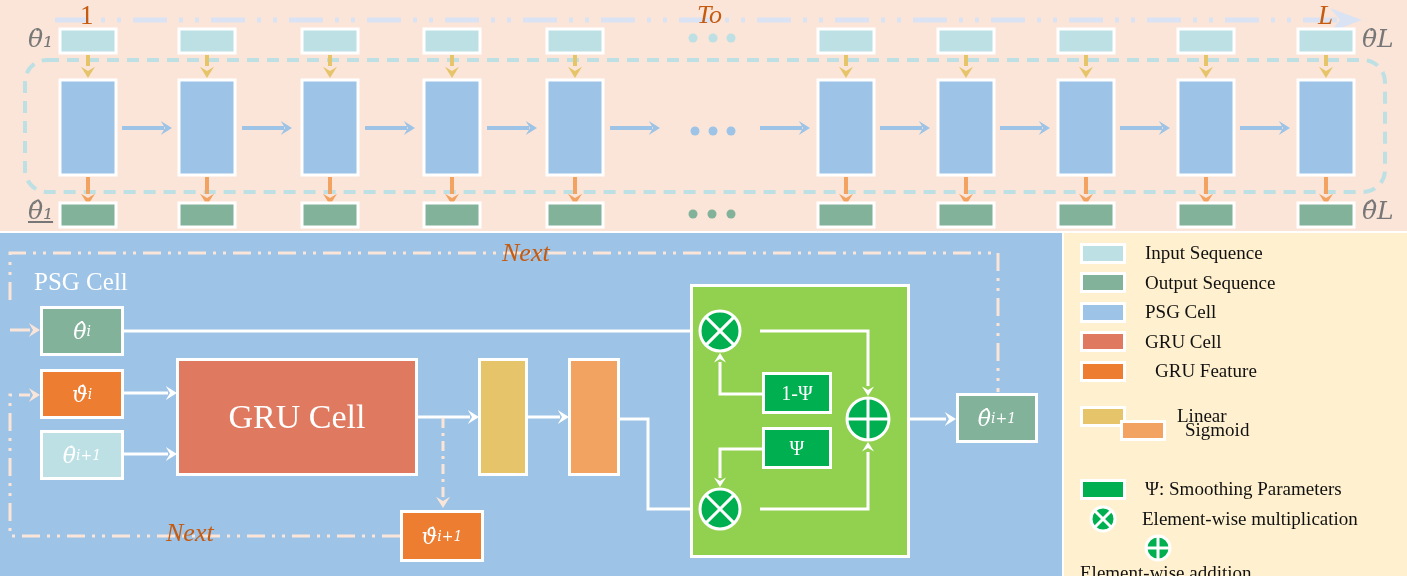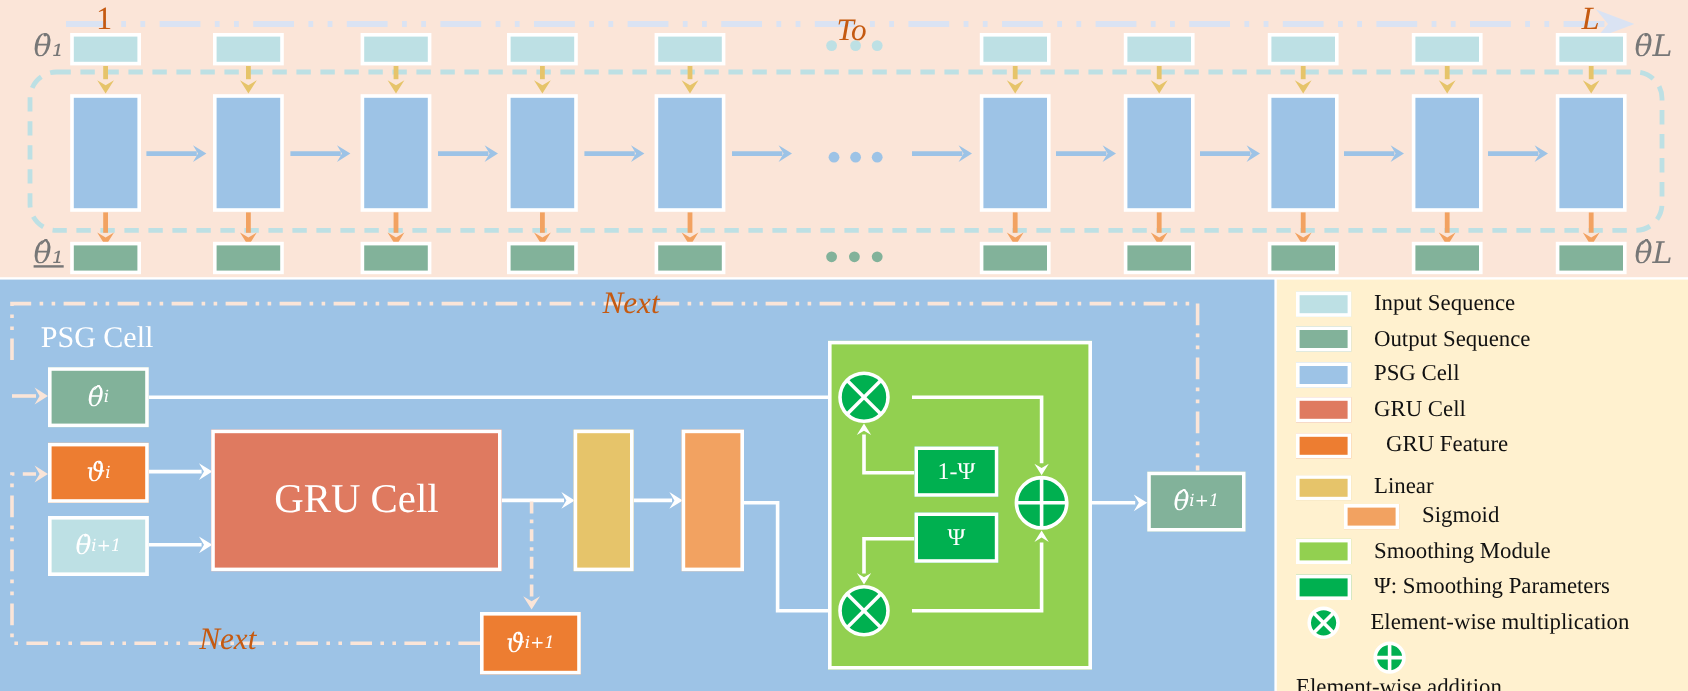--- a/index.html
+++ b/index.html
@@ -120,21 +120,21 @@
     <circle cx="731" cy="38" r="4.5" fill="#bde0e4"></circle>
     <circle cx="695" cy="131" r="4.5" fill="#9dc3e6"></circle>
     <circle cx="713" cy="131" r="4.5" fill="#9dc3e6"></circle>
     <circle cx="731" cy="131" r="4.5" fill="#9dc3e6"></circle>
     <circle cx="693" cy="214" r="4.5" fill="#82b29a"></circle>
     <circle cx="712" cy="214" r="4.5" fill="#82b29a"></circle>
     <circle cx="731" cy="214" r="4.5" fill="#82b29a"></circle>
   </svg>
 
 <div class="abs lab" style="left:80px;top:0px;font-size:27px;color:#c55a11;">1</div>
-<div class="abs lab" style="left:697px;top:10px;font-size:26px;color:#c55a11;font-style:italic;">To</div>
+<div class="abs lab" style="left:697px;top:0px;font-size:26px;color:#c55a11;font-style:italic;">To</div>
 <div class="abs lab" style="left:1318px;top:0px;font-size:27px;color:#c55a11;font-style:italic;">L</div>
 
 <div class="abs math" style="left:28px;top:24px;font-size:25px;">θ̇₁</div>
 <div class="abs math" style="left:1362px;top:24px;font-size:25px;">θ̇L</div>
 <div class="abs math" style="left:28px;top:196px;font-size:25px;text-decoration:underline;">θ̂₁</div>
 <div class="abs math" style="left:1362px;top:196px;font-size:25px;">θ̂L</div>
 
 <div id="bottom" class="abs"></div>
 <svg id="cell-svg" width="1062" height="576">
     <polyline points="10,300 10,253 998,253 998,392" fill="none" stroke="#fbe5d8" stroke-width="3" stroke-dasharray="18,7,3,7,3,7"></polyline>
@@ -243,31 +243,27 @@
       <span class="leg-txt">PSG Cell</span>
     </div>
     <div class="leg-row" style="top: 94.5px;">
       <div class="leg-sw" style="background: rgb(223, 122, 96);"></div>
       <span class="leg-txt">GRU Cell</span>
     </div>
     <div class="leg-row" style="top: 124px; gap: 10px;">
       <div class="leg-sw" style="background: rgb(237, 125, 49);"></div>
       <span class="leg-txt">GRU Feature</span>
     </div>
-    <div class="leg-row" style="top: 159px;">
+    <div class="leg-row" style="top: 169px; gap: 32px;">
       <div class="leg-sw" style="background: rgb(230, 196, 106);"></div>
       <span class="leg-txt">Linear</span>
     </div>
     <div class="leg-row" style="top: 183px; margin-left: 40px;">
       <div class="leg-sw" style="background: rgb(242, 162, 97);"></div>
       <span class="leg-txt">Sigmoid</span>
-    </div>
-    <div class="leg-row" style="top: 212.5px;">
-      <div class="leg-sw" style="background: rgb(146, 208, 80);"></div>
-      <span class="leg-txt">Smoothing Module</span>
     </div>
     <div class="leg-row" style="top: 242px;">
       <div class="leg-sw" style="background: rgb(0, 176, 80);"></div>
       <span class="leg-txt">Ψ: Smoothing Parameters</span>
     </div>
     <div class="leg-row" style="top: 271.5px;">
       <svg width="46" height="28" style="position: static; margin-right: 16px;">
         <circle cx="23" cy="14" r="12" fill="#00b050" stroke="#fff" stroke-width="3"></circle>
         <line x1="15" y1="6" x2="31" y2="22" stroke="#fff" stroke-width="3"></line>
         <line x1="15" y1="22" x2="31" y2="6" stroke="#fff" stroke-width="3"></line>

